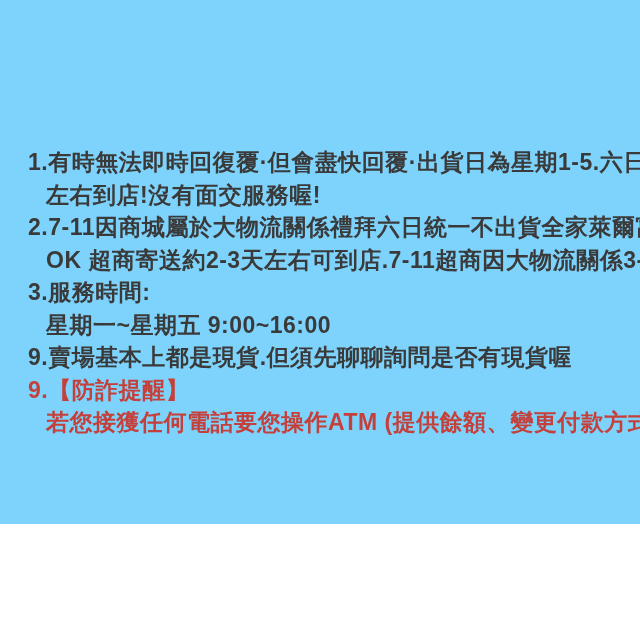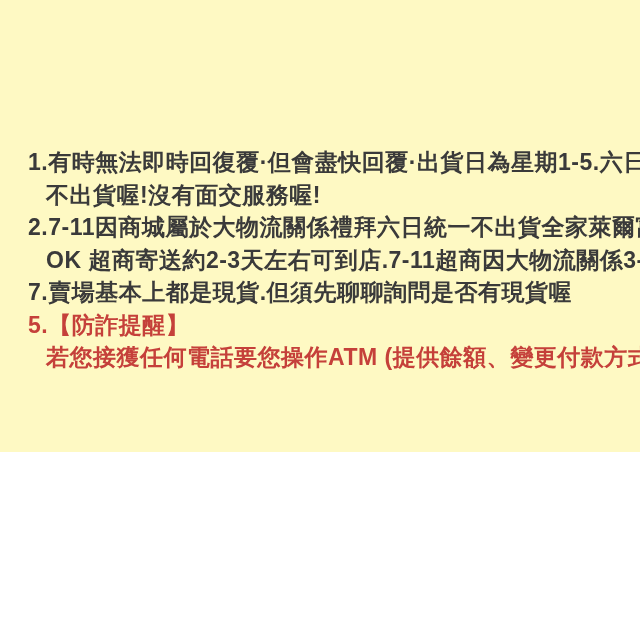--- a/index.html
+++ b/index.html
@@ -3,22 +3,22 @@
 <meta charset="utf-8">
 <style>
   html, body {
     margin: 0;
     padding: 0;
     background: #ffffff;
   }
   .page {
     position: relative;
     width: 640px;
-    height: 452px;
-    background: #fef9c3;
+    height: 524px;
+    background: #7dd3fc;
     overflow: hidden;
     font-family: "Liberation Sans", sans-serif;
   }
   .notice {
     position: absolute;
     top: 146px;
     left: 28px;
     right: 14px;
   }
   .line {
@@ -35,20 +35,22 @@
   .line.red {
     color: var(--alert-color, #c5403a);
   }
 </style>
 </head>
 <body style="background: rgb(255, 255, 255);">
 
 <div class="page">
   <div class="notice">
     <div class="line">1.有時無法即時回復覆·但會盡快回覆·出貨日為星期1-5.六日</div>
-    <div class="line indent">不出貨喔!沒有面交服務喔!</div>
+    <div class="line indent">左右到店!沒有面交服務喔!</div>
     <div class="line">2.7-11因商城屬於大物流關係禮拜六日統一不出貨全家萊爾富</div>
     <div class="line indent">OK 超商寄送約2-3天左右可到店.7-11超商因大物流關係3-5天</div>
-    <div class="line">7.賣場基本上都是現貨.但須先聊聊詢問是否有現貨喔</div>
-    <div class="line red">5.【防詐提醒】</div>
+    <div class="line">3.服務時間:</div>
+    <div class="line indent">星期一~星期五 9:00~16:00</div>
+    <div class="line">9.賣場基本上都是現貨.但須先聊聊詢問是否有現貨喔</div>
+    <div class="line red">9.【防詐提醒】</div>
     <div class="line red indent">若您接獲任何電話要您操作ATM (提供餘額、變更付款方式或</div>
   </div>
 </div>
 
 </body></html>

